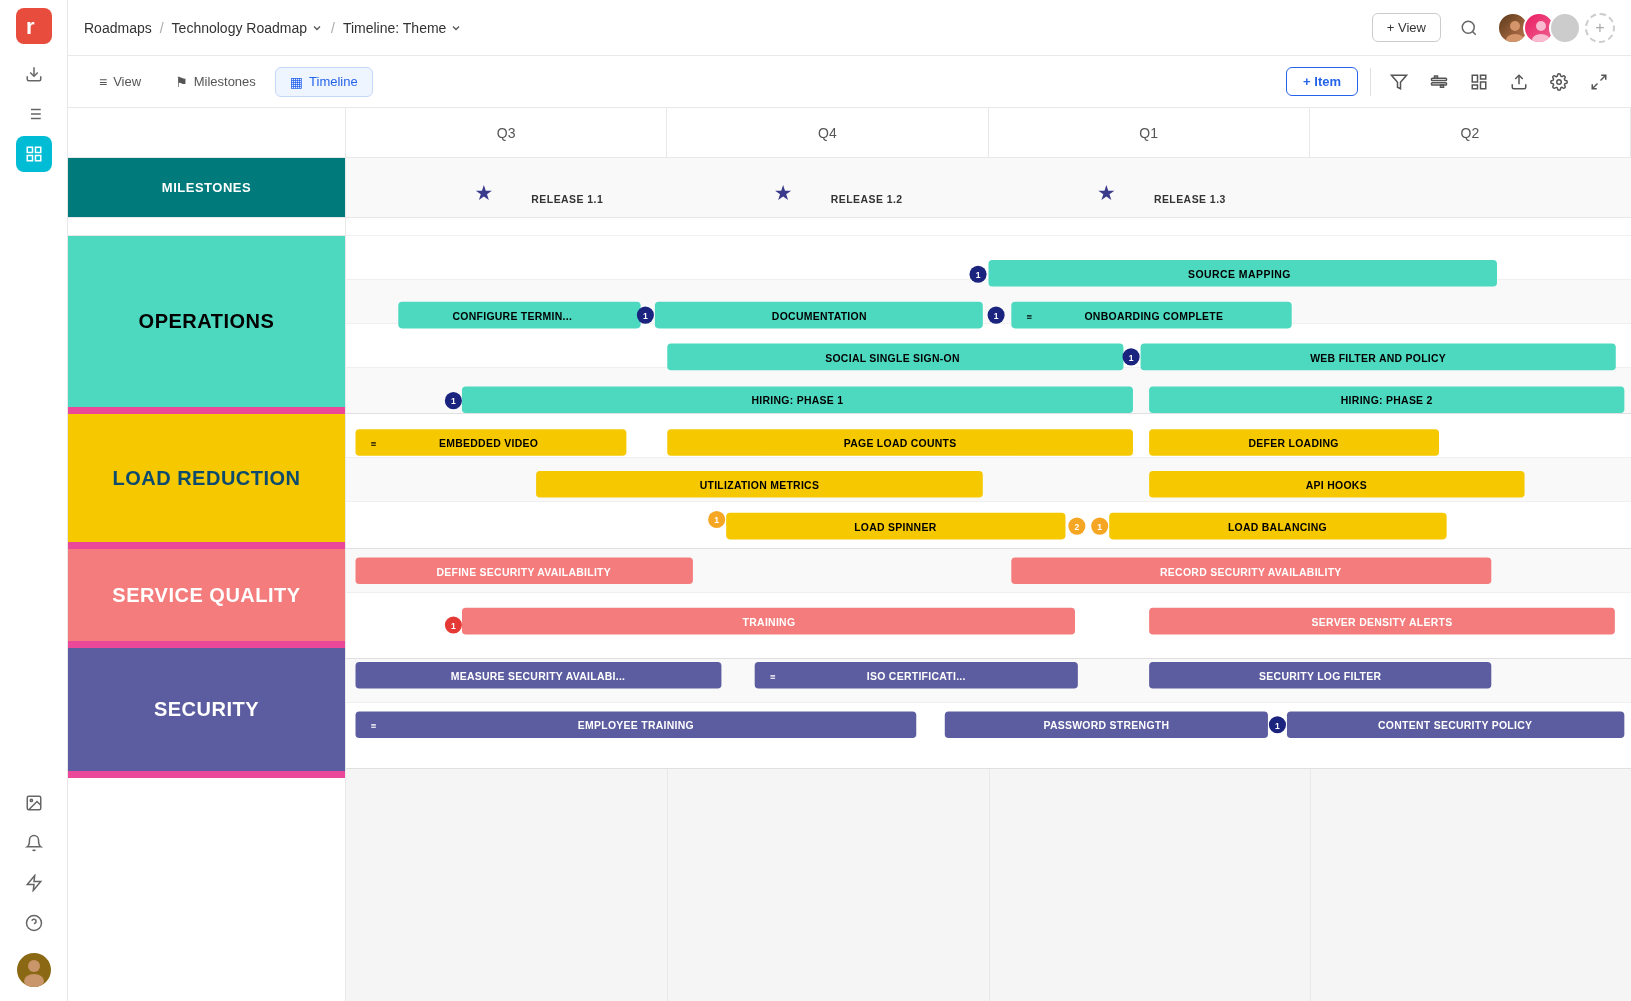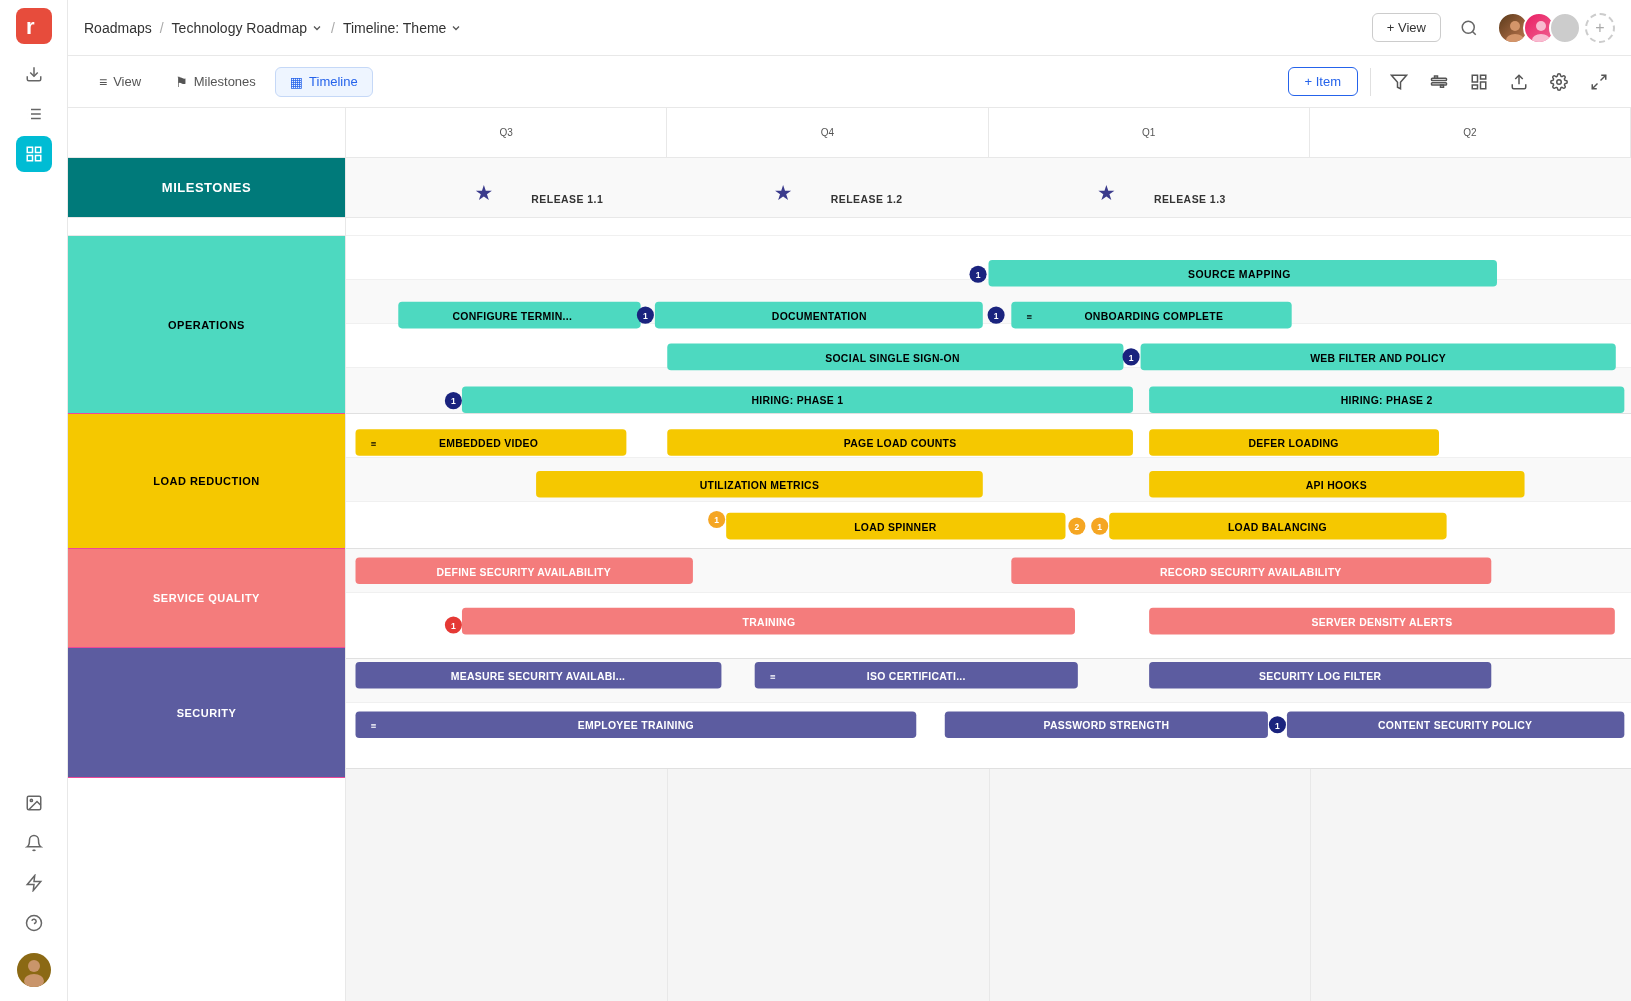--- a/index.html
+++ b/index.html
@@ -28,42 +28,42 @@
     .topbar-avatar { width: 32px; height: 32px; border-radius: 50%; border: 2px solid #fff; margin-left: -6px; overflow: hidden; }
     .topbar-avatar:first-child { margin-left: 0; }
     .add-user-btn { width: 30px; height: 30px; border-radius: 50%; border: 2px dashed #ccc; background: #fff; display: flex; align-items: center; justify-content: center; color: #aaa; cursor: pointer; font-size: 16px; margin-left: 4px; }
 
     
     .toolbar { height: 52px; background: #fff; border-bottom: 1px solid #e8e8e8; display: flex; align-items: center; padding: 0 16px; gap: 4px; }
     .tab { display: flex; align-items: center; gap: 6px; padding: 6px 14px; border-radius: 6px; font-size: 13px; cursor: pointer; color: #555; border: 1px solid transparent; }
     .tab.active { background: #eef5ff; border-color: #c5d8f7; color: #2563eb; }
     .tab-icon { font-size: 14px; }
     .toolbar-right { margin-left: auto; display: flex; align-items: center; gap: 8px; }
-    .add-item-btn { border: 1.5px solid #2563eb; background: #fff; color: #2563eb; border-radius: 6px; padding: 6px 16px; font-size: 13px; cursor: pointer; font-weight: 400; }
+    .add-item-btn { border: 1.5px solid #2563eb; background: #fff; color: #2563eb; border-radius: 6px; padding: 6px 16px; font-size: 13px; cursor: pointer; font-weight: 700; }
     .toolbar-sep { width: 1px; height: 28px; background: #e0e0e0; margin: 0 4px; }
     .toolbar-icon-btn { width: 32px; height: 32px; display: flex; align-items: center; justify-content: center; border-radius: 6px; cursor: pointer; color: #555; font-size: 16px; }
 
     
     .timeline-container { flex: 1; display: flex; overflow: hidden; }
 
     
     .row-labels { width: 278px; flex-shrink: 0; background: #fff; border-right: 1px solid #e8e8e8; }
     .quarter-header-label { height: 50px; border-bottom: 1px solid #e8e8e8; }
     .milestone-label { height: 60px; background: #007a7a; display: flex; align-items: center; justify-content: center; color: #fff; font-weight: 700; font-size: 13px; letter-spacing: 0.5px; border-bottom: 1px solid #e8e8e8; }
     .milestone-spacer { height: 18px; border-bottom: 1px solid #e8e8e8; }
-    .group-label { display: flex; align-items: center; justify-content: center; font-weight: 800; font-size: 11px; letter-spacing: 0.5px; border-bottom: 1px solid #ec4899; }
+    .group-label { display: flex; align-items: center; justify-content: center; font-weight: 800; font-size: 20px; letter-spacing: 0.5px; border-bottom: 7px solid #ec4899; }
     .group-label.operations { background: #4dd9c0; color: #000; height: 178px; }
-    .group-label.load-reduction { background: #f5c800; color: #000000; height: 135px; }
+    .group-label.load-reduction { background: #f5c800; color: #0c4a6e; height: 135px; }
     .group-label.service-quality { background: #f47c7c; color: #fff; height: 99px; }
     .group-label.security { background: #5c5ca0; color: #fff; height: 130px; }
 
     
     .timeline-grid { flex: 1; overflow-x: auto; overflow-y: hidden; position: relative; }
     .quarters-header { display: flex; height: 50px; border-bottom: 1px solid #e8e8e8; background: #fff; }
-    .quarter-col { flex: 1; display: flex; align-items: center; justify-content: center; font-size: 10px; color: #555; border-right: 1px solid #e8e8e8; font-weight: 400; }
+    .quarter-col { flex: 1; display: flex; align-items: center; justify-content: center; font-size: 14px; color: #555; border-right: 1px solid #e8e8e8; font-weight: 400; }
 
     
     .timeline-body { position: relative; }
 
     
     .col-line { position: absolute; top: 0; bottom: 0; width: 1px; background: #e8e8e8; }
 
     .search-icon-btn { width: 32px; height: 32px; display: flex; align-items: center; justify-content: center; cursor: pointer; }
 
     

